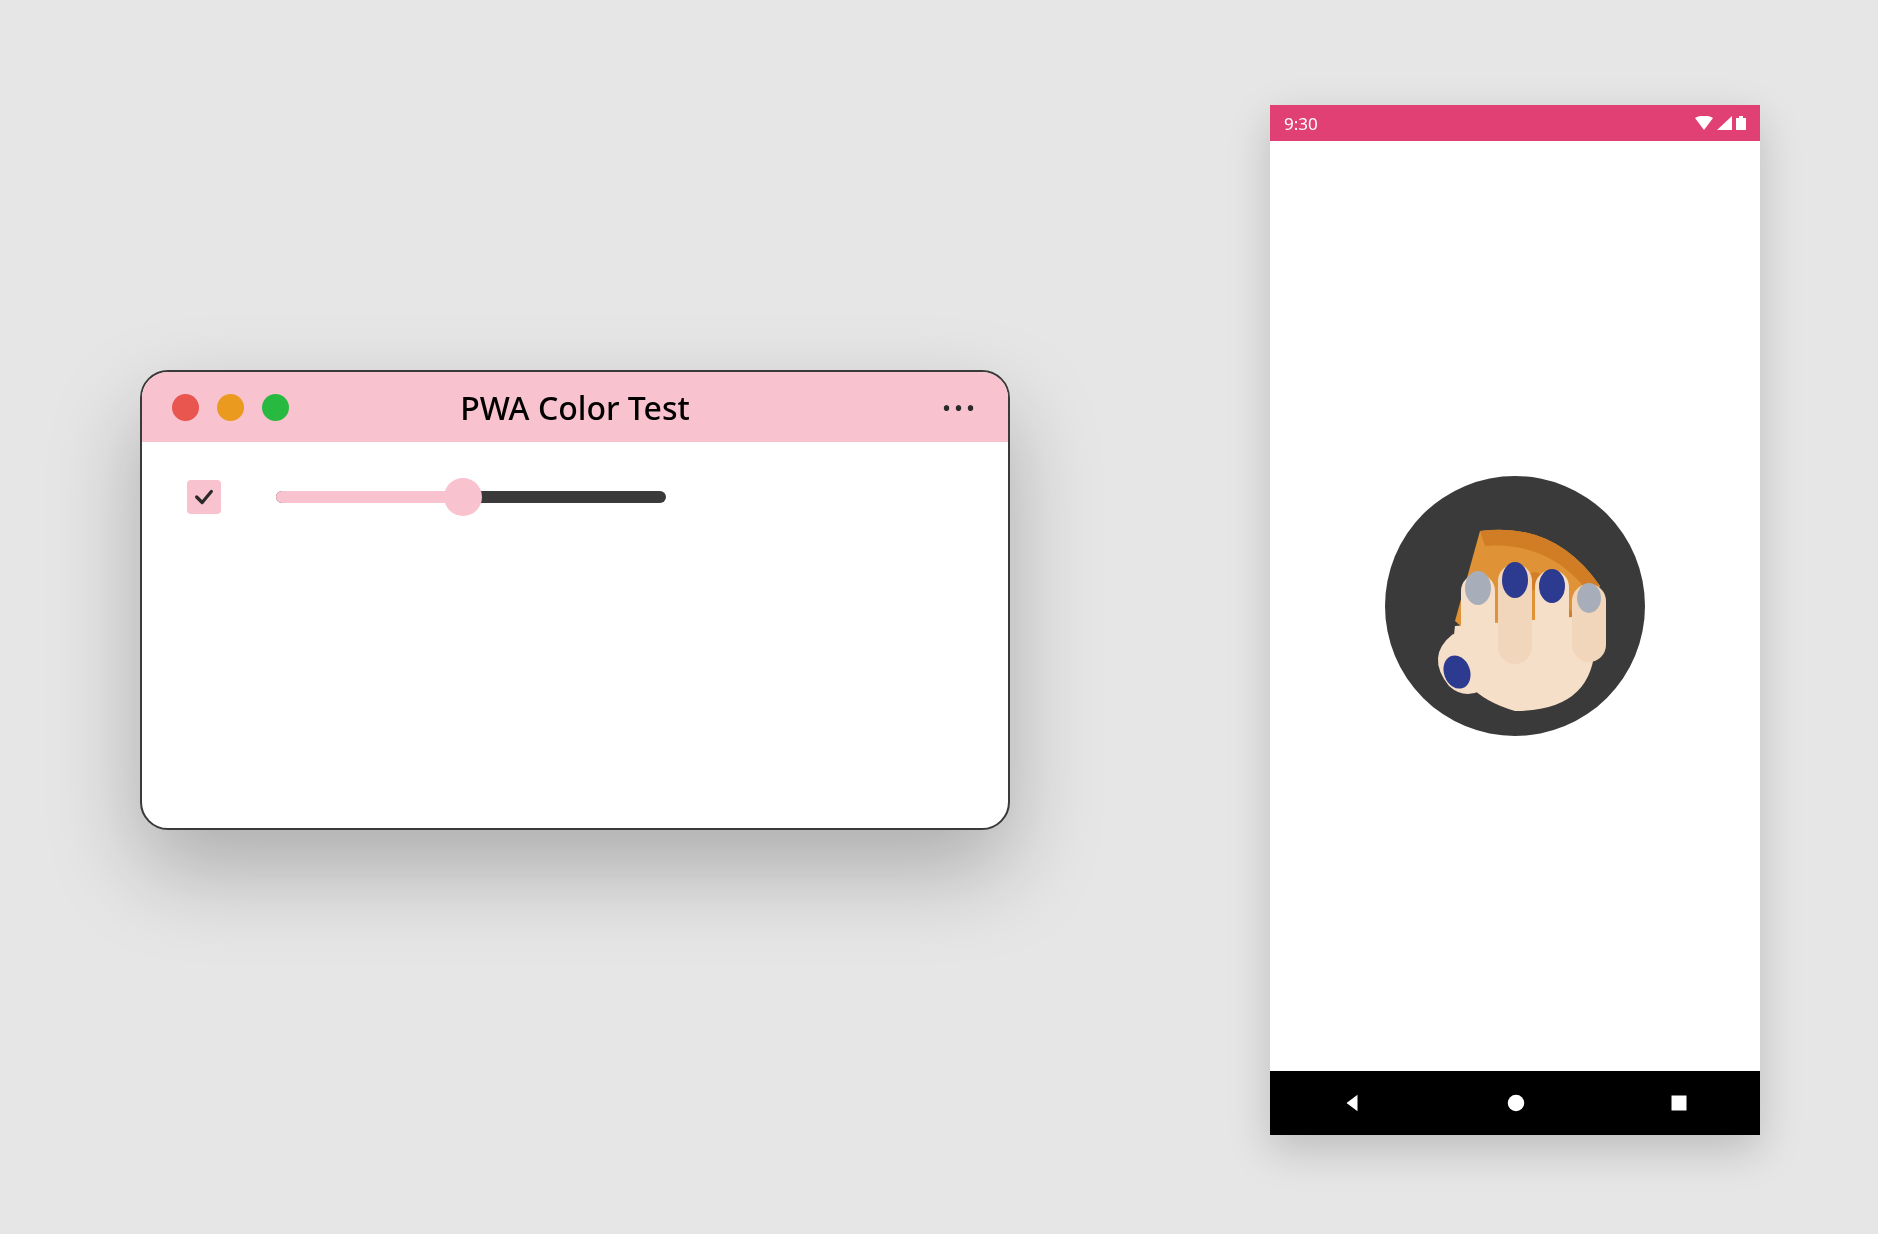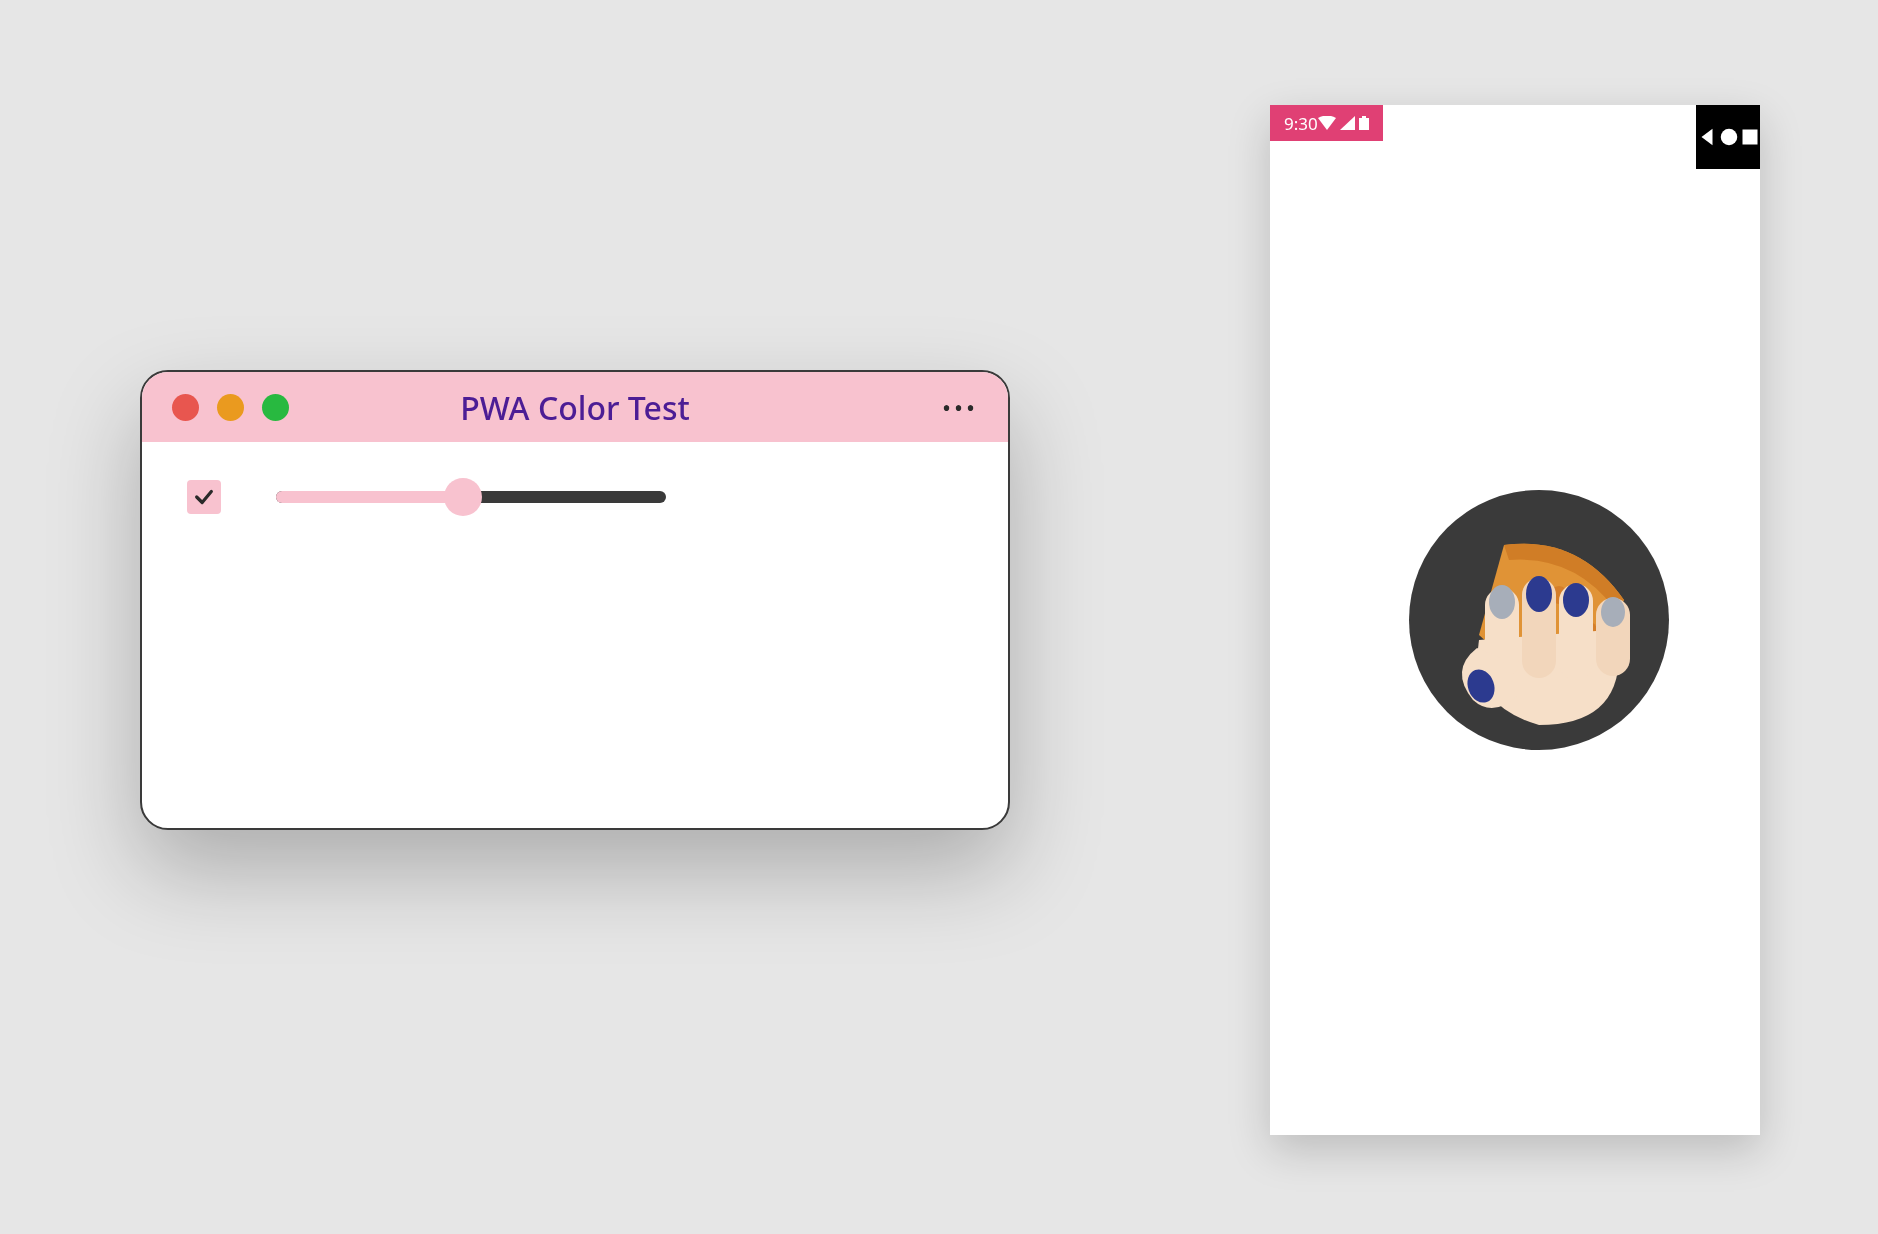--- a/index.html
+++ b/index.html
@@ -48,21 +48,21 @@
   }
   .tl-close    { background: #e8564f; }
   .tl-min      { background: #ea9a1f; }
   .tl-max      { background: #28b940; }
   .title {
     position: absolute;
     left: 0; right: 0;
     text-align: center;
     font-size: 32px;
     font-weight: 500;
-    color: #4c1d95;
+    color: #000000;
     pointer-events: none;
   }
   .overflow {
     margin-left: auto;
     font-size: 24px;
     letter-spacing: 3px;
     color: #2a2a2a;
     cursor: pointer;
   }
   .win-body {
@@ -112,21 +112,21 @@
   
   .phone {
     position: absolute;
     left: 1270px;
     top: 105px;
     width: 490px;
     height: 1030px;
     background: #ffffff;
     box-shadow: 0 15px 40px rgba(0,0,0,0.18);
     display: flex;
-    flex-direction: row;
+    flex-direction: column;
   }
   .statusbar {
     height: 36px;
     background: #e04074;
     color: #fff;
     display: flex;
     align-items: center;
     padding: 0 14px;
     font-size: 17px;
     font-weight: 400;

